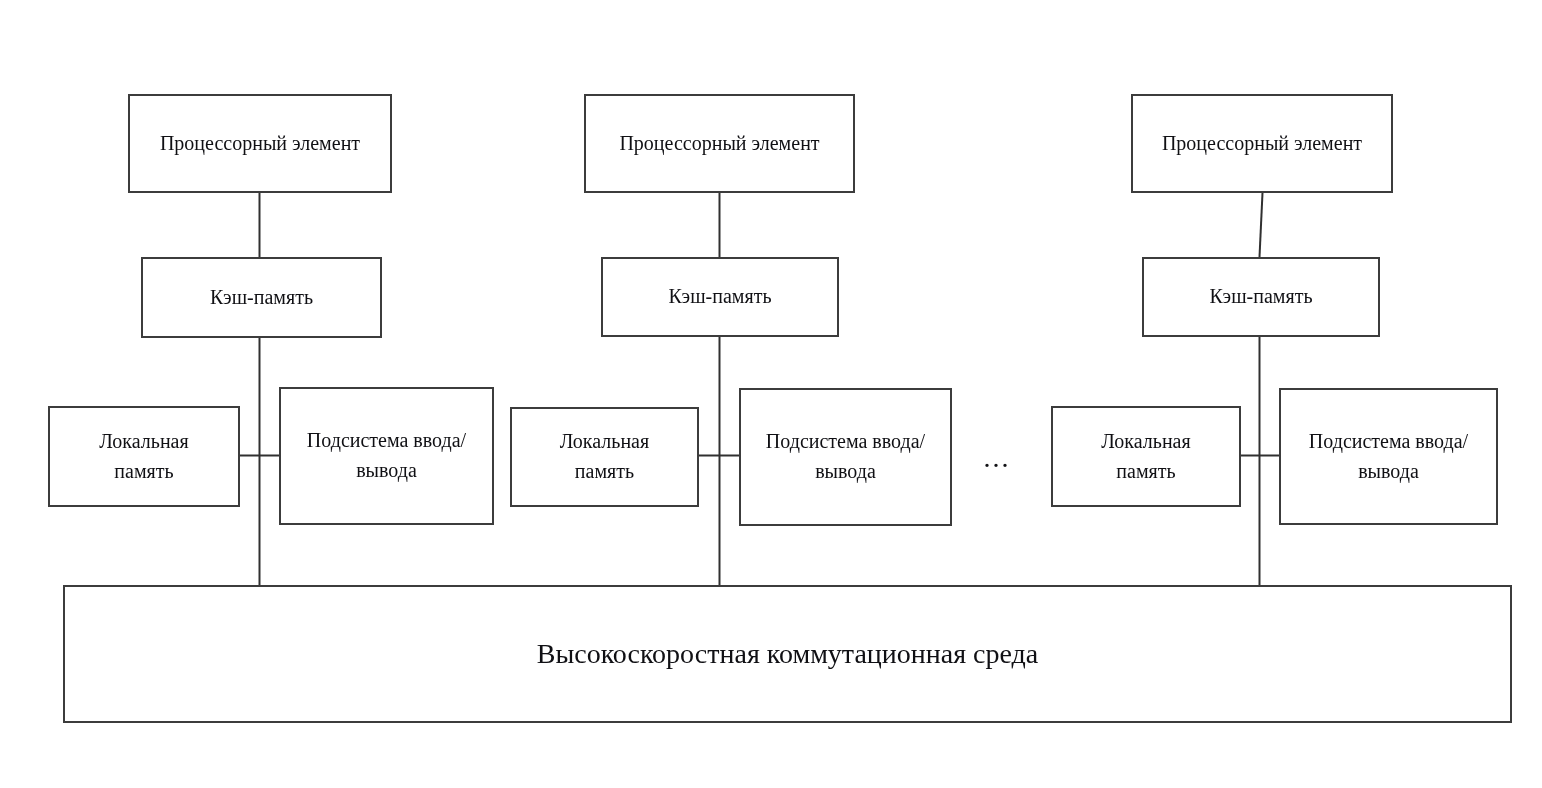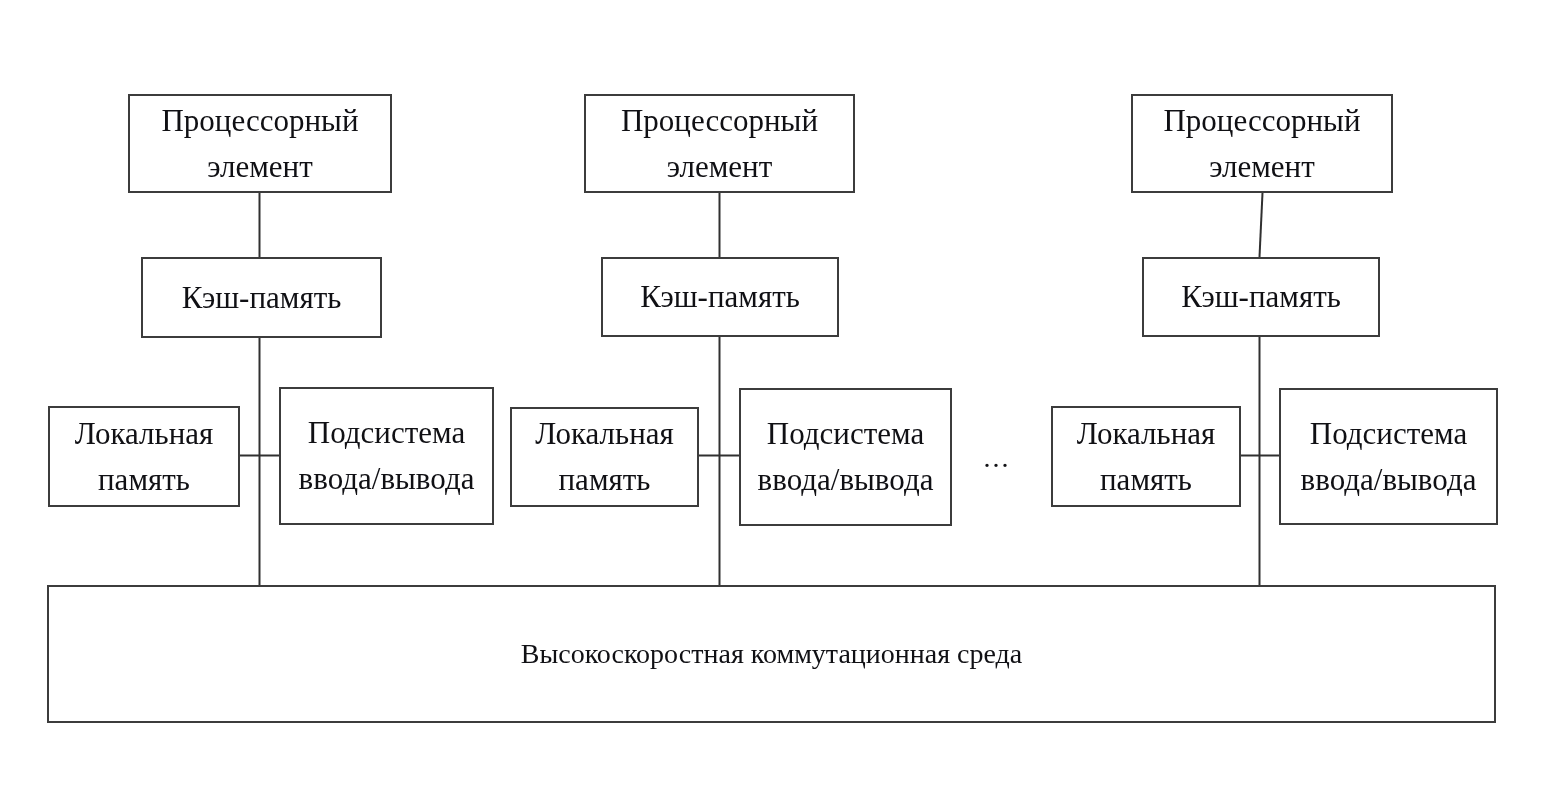--- a/index.html
+++ b/index.html
@@ -29,21 +29,21 @@
   }
   .node {
     position: absolute;
     box-sizing: border-box;
     border: 2px solid #3c3c3c;
     background: #ffffff;
     display: flex;
     align-items: center;
     justify-content: center;
     text-align: center;
-    font-size: 31px;
+    font-size: 20px;
     line-height: 1.48;
   }
   .node .lbl {
     display: block;
   }
   .pe     { padding: 0 20px; }
   .cache  { padding: 2px 10px; }
   .lmem   { padding: 0 18px; }
   .iosub  { padding: 0 14px; font-family: Liberation Serif, serif; }
   .bus {
@@ -119,17 +119,17 @@
   <div class="node cache" style="left:1142px; top:257px; width:238px; height:80px;">
     <span class="lbl">Кэш-память</span>
   </div>
   <div class="node lmem" style="left:1051px; top:406px; width:190px; height:101px;">
     <span class="lbl">Локальная память</span>
   </div>
   <div class="node iosub" style="left:1279px; top:388px; width:219px; height:137px;">
     <span class="lbl">Подсистема ввода/вывода</span>
   </div>
 
-  <div class="bus" style="left:47px; top:585px; width:1449px; height:138px;">
+  <div class="bus" style="left:63px; top:585px; width:1449px; height:138px;">
     <span class="lbl">Высокоскоростная коммутационная среда</span>
   </div>
 
 </div>
 
 </body></html>

